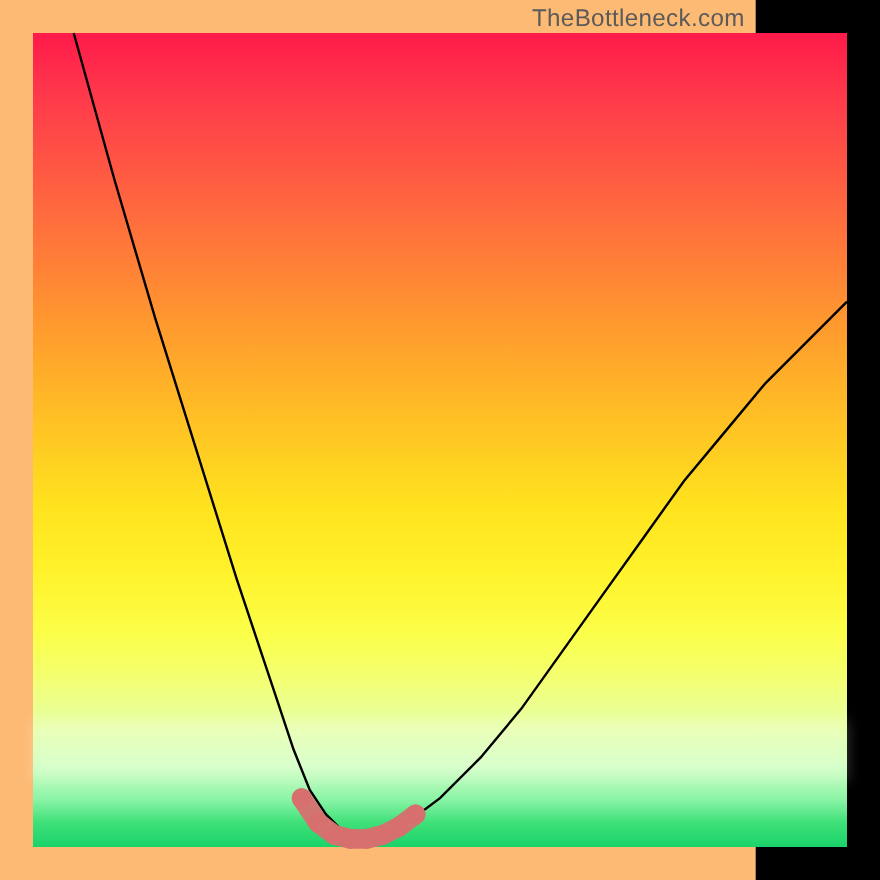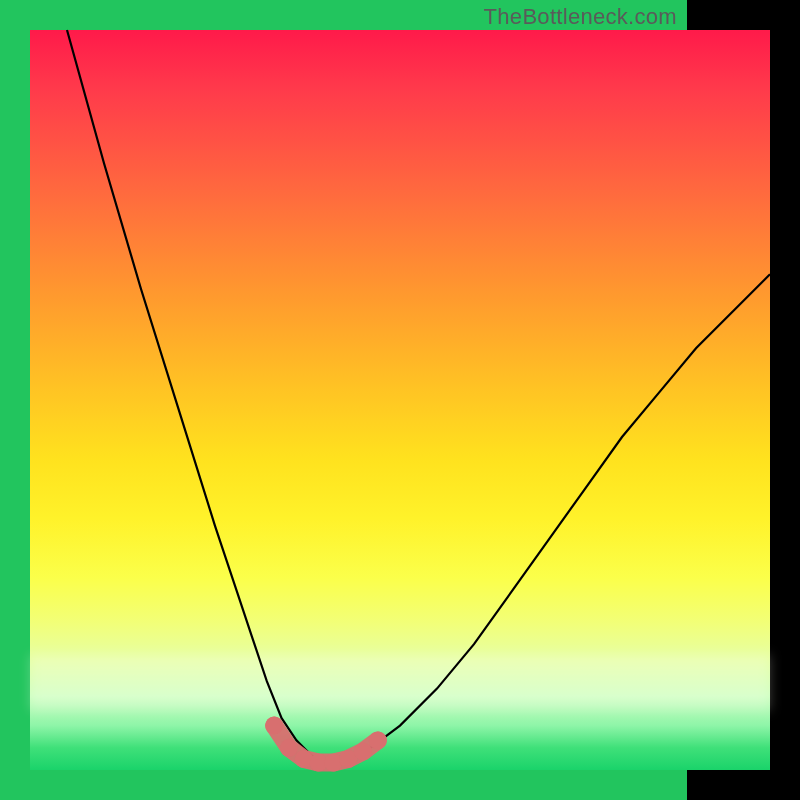--- a/index.html
+++ b/index.html
@@ -8,21 +8,21 @@
     width: 800px;
     height: 800px;
     background: #000;
     font-family: Arial, Helvetica, sans-serif;
     overflow: hidden;
   }
   .frame {
     position: relative;
     width: 687px;
     height: 800px;
-    background: #22c55e;
+    background: #fdba74;
   }
   .watermark {
     position: absolute;
     top: 4px;
     right: 10px;
     color: #5a5a5a;
     font-size: 22px;
     font-weight: 500;
     letter-spacing: 0.3px;
     z-index: 20;

